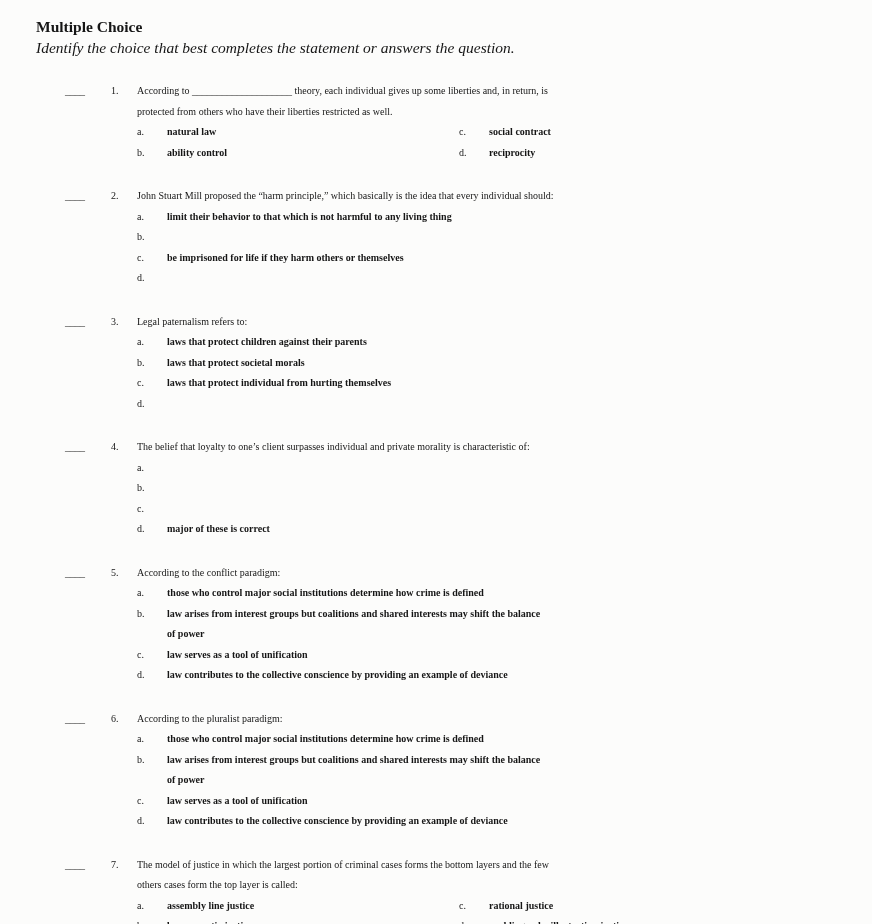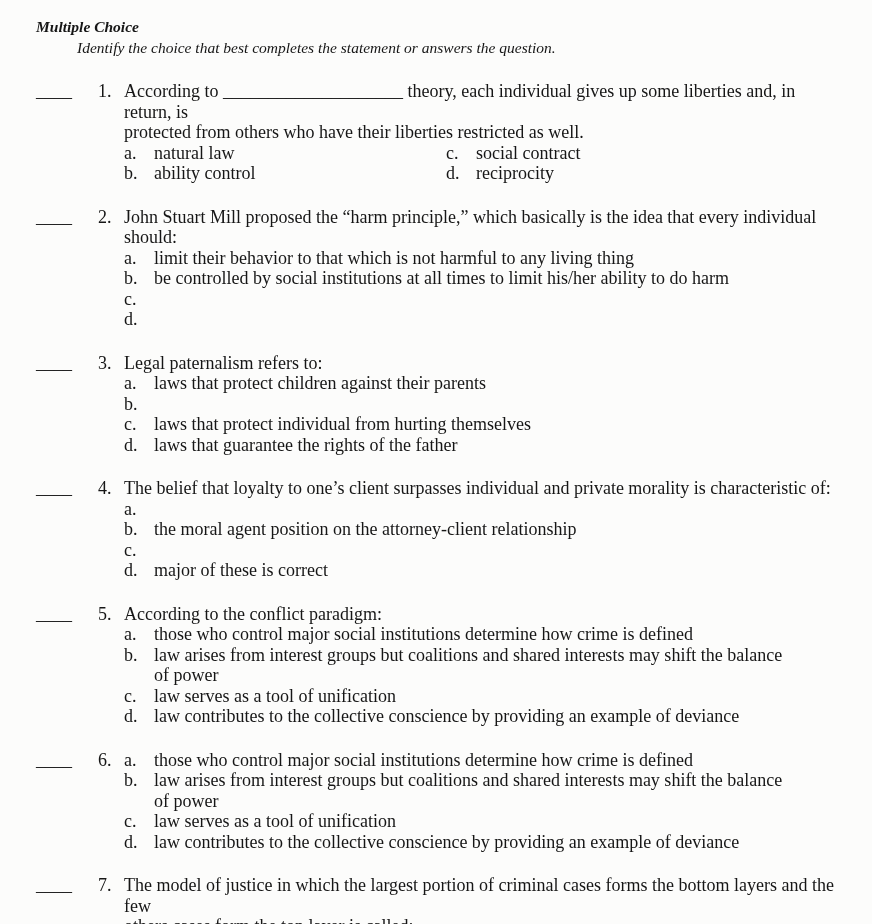--- a/index.html
+++ b/index.html
@@ -14,53 +14,52 @@
   }
   .page {
     width: 872px;
     height: 924px;
     padding: 16px 26px 0 36px;
   }
   .doc-title {
     font-size: 15.5px;
     font-weight: bold;
     line-height: 21px;
-    font-style: italic;
   }
   .doc-instruction {
     font-size: 15.5px;
     font-style: italic;
     line-height: 21px;
-    margin-left: 41px;
   }
   .questions-list { margin-top: 4px; }
   .question {
     display: flex;
     align-items: flex-start;
     margin-top: 23px;
-    font-size: 18px;
+    font-size: 10px;
     line-height: 20.5px;
+    margin-left: 29px;
   }
   .answer-blank {
     flex: none;
     white-space: nowrap;
   }
   .q-number {
     flex: none;
     width: 26px;
     margin-left: 26px;
   }
   .q-body {
     flex: 1;
     min-width: 0;
   }
   .q-text { white-space: pre-line; }
   .choice { display: flex; align-items: flex-start; }
   .choice-letter { flex: none; width: 30px; }
-  .choice-text { white-space: pre-line; }
+  .choice-text { white-space: pre-line; font-weight: bold; }
   .choice-row { display: flex; }
   .choice-row .col-left { width: 322px; flex: none; }
 </style>
 </head>
 <body>
 
 <div class="page">
   <div class="doc-title">Multiple Choice</div>
   <div class="doc-instruction">Identify the choice that best completes the statement or answers the question.</div>
   <div class="questions-list">
@@ -99,67 +98,66 @@
         <span class="q-number">2.</span>
         <div class="q-body">
           <div class="q-text">John Stuart Mill proposed the “harm principle,” which basically is the idea that every individual should:</div>
           <div class="choices">
             <div class="choice">
               <span class="choice-letter">a.</span>
               <span class="choice-text">limit their behavior to that which is not harmful to any living thing</span>
             </div>
             <div class="choice">
               <span class="choice-letter">b.</span>
-              <span class="choice-text">be controlled by social institutions at all times to limit his/her ability to do harm</span>
-            </div>
-            <div class="choice">
-              <span class="choice-letter">c.</span>
+            </div>
+            <div class="choice">
+              <span class="choice-letter">c.</span>
+              <span class="choice-text">be imprisoned for life if they harm others or themselves</span>
             </div>
             <div class="choice">
               <span class="choice-letter">d.</span>
             </div>
           </div>
         </div>
       </div>
       <div class="question">
         <span class="answer-blank">____</span>
         <span class="q-number">3.</span>
         <div class="q-body">
           <div class="q-text">Legal paternalism refers to:</div>
           <div class="choices">
             <div class="choice">
               <span class="choice-letter">a.</span>
               <span class="choice-text">laws that protect children against their parents</span>
             </div>
             <div class="choice">
               <span class="choice-letter">b.</span>
+              <span class="choice-text">laws that protect societal morals</span>
             </div>
             <div class="choice">
               <span class="choice-letter">c.</span>
               <span class="choice-text">laws that protect individual from hurting themselves</span>
             </div>
             <div class="choice">
               <span class="choice-letter">d.</span>
-              <span class="choice-text">laws that guarantee the rights of the father</span>
             </div>
           </div>
         </div>
       </div>
       <div class="question">
         <span class="answer-blank">____</span>
         <span class="q-number">4.</span>
         <div class="q-body">
           <div class="q-text">The belief that loyalty to one’s client surpasses individual and private morality is characteristic of:</div>
           <div class="choices">
             <div class="choice">
               <span class="choice-letter">a.</span>
             </div>
             <div class="choice">
               <span class="choice-letter">b.</span>
-              <span class="choice-text">the moral agent position on the attorney-client relationship</span>
             </div>
             <div class="choice">
               <span class="choice-letter">c.</span>
             </div>
             <div class="choice">
               <span class="choice-letter">d.</span>
               <span class="choice-text">major of these is correct</span>
             </div>
           </div>
         </div>
@@ -187,20 +185,21 @@
               <span class="choice-letter">d.</span>
               <span class="choice-text">law contributes to the collective conscience by providing an example of deviance</span>
             </div>
           </div>
         </div>
       </div>
       <div class="question">
         <span class="answer-blank">____</span>
         <span class="q-number">6.</span>
         <div class="q-body">
+          <div class="q-text">According to the pluralist paradigm:</div>
           <div class="choices">
             <div class="choice">
               <span class="choice-letter">a.</span>
               <span class="choice-text">those who control major social institutions determine how crime is defined</span>
             </div>
             <div class="choice">
               <span class="choice-letter">b.</span>
               <span class="choice-text">law arises from interest groups but coalitions and shared interests may shift the balance
 of power</span>
             </div>

